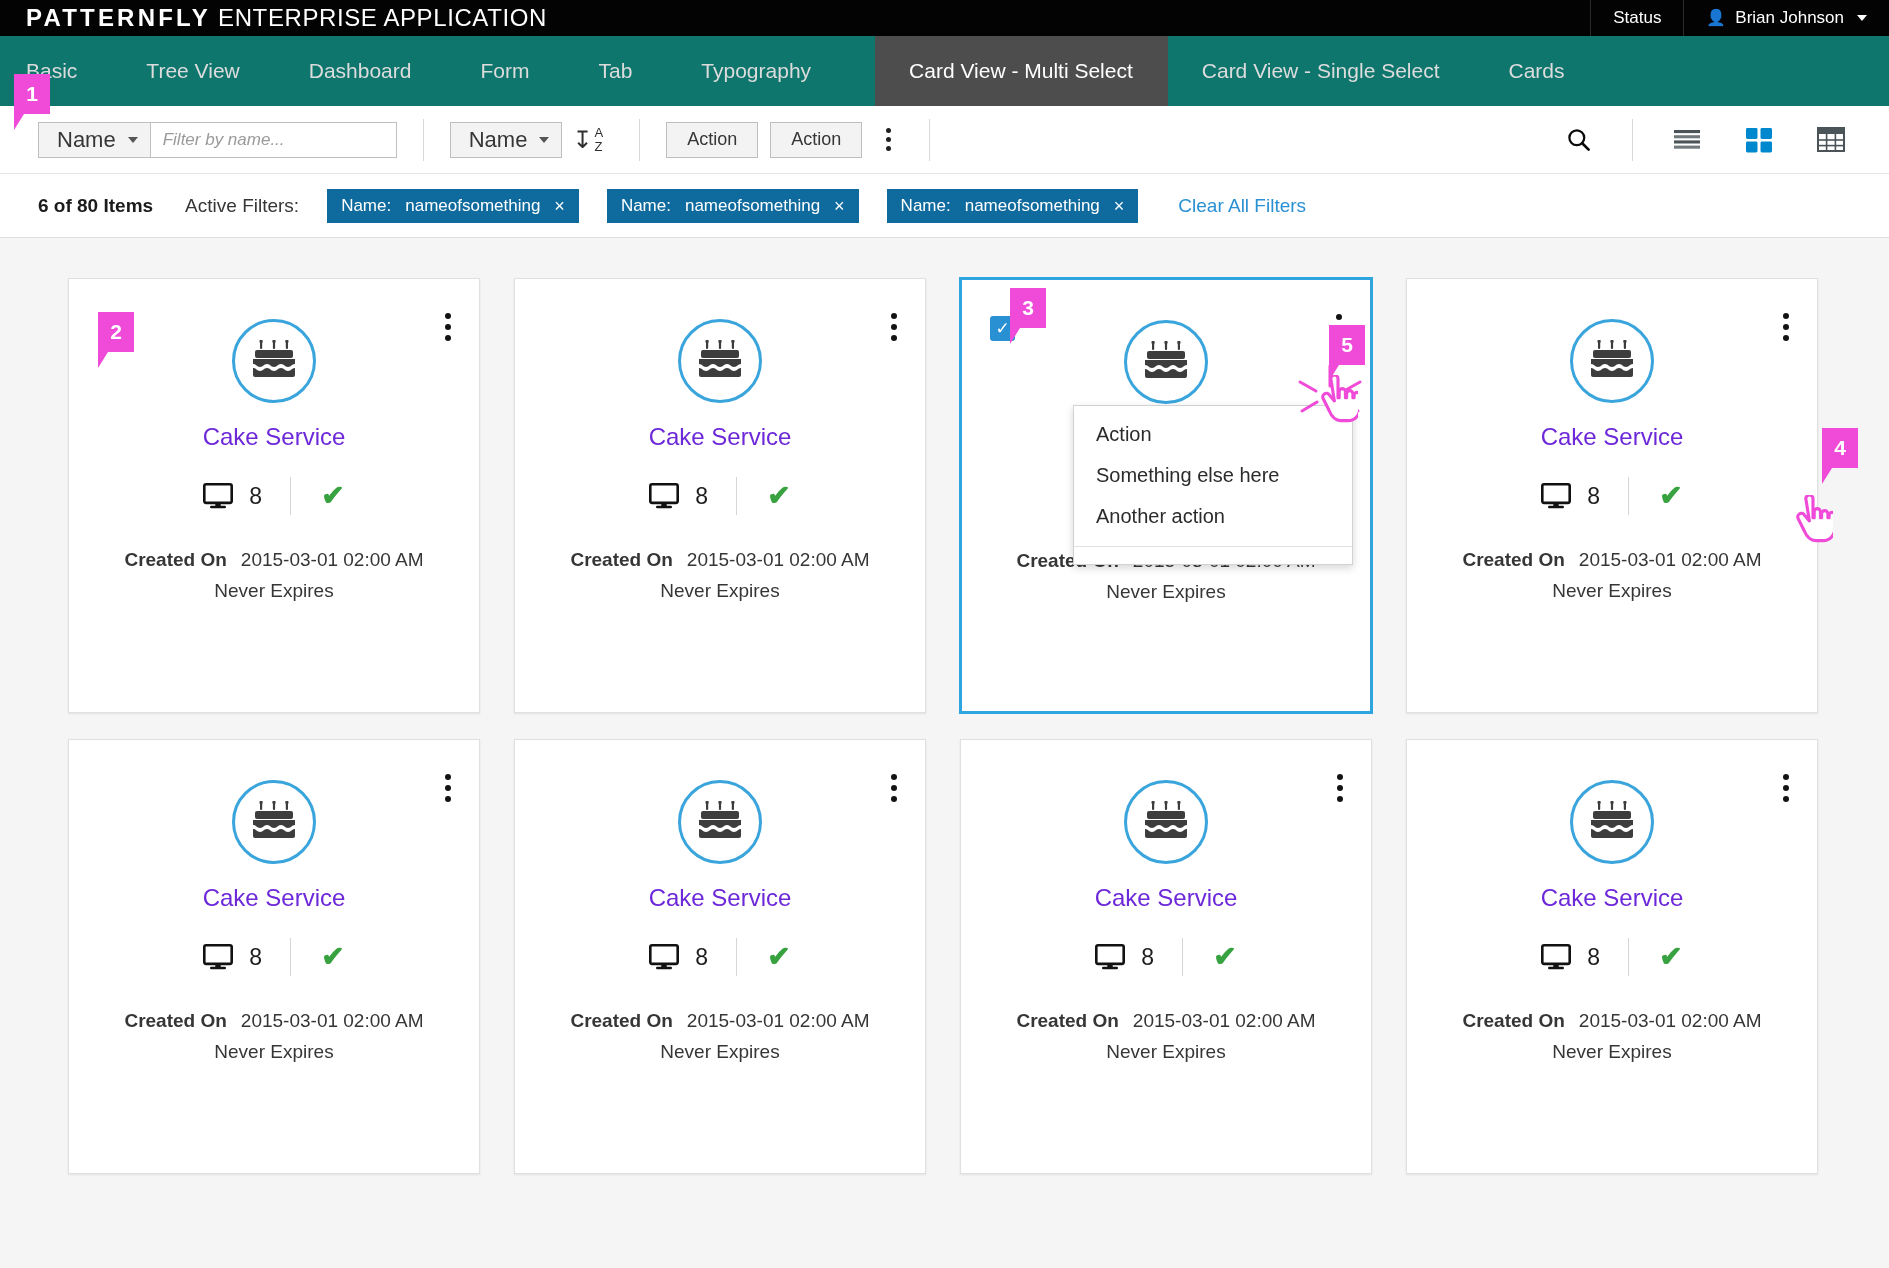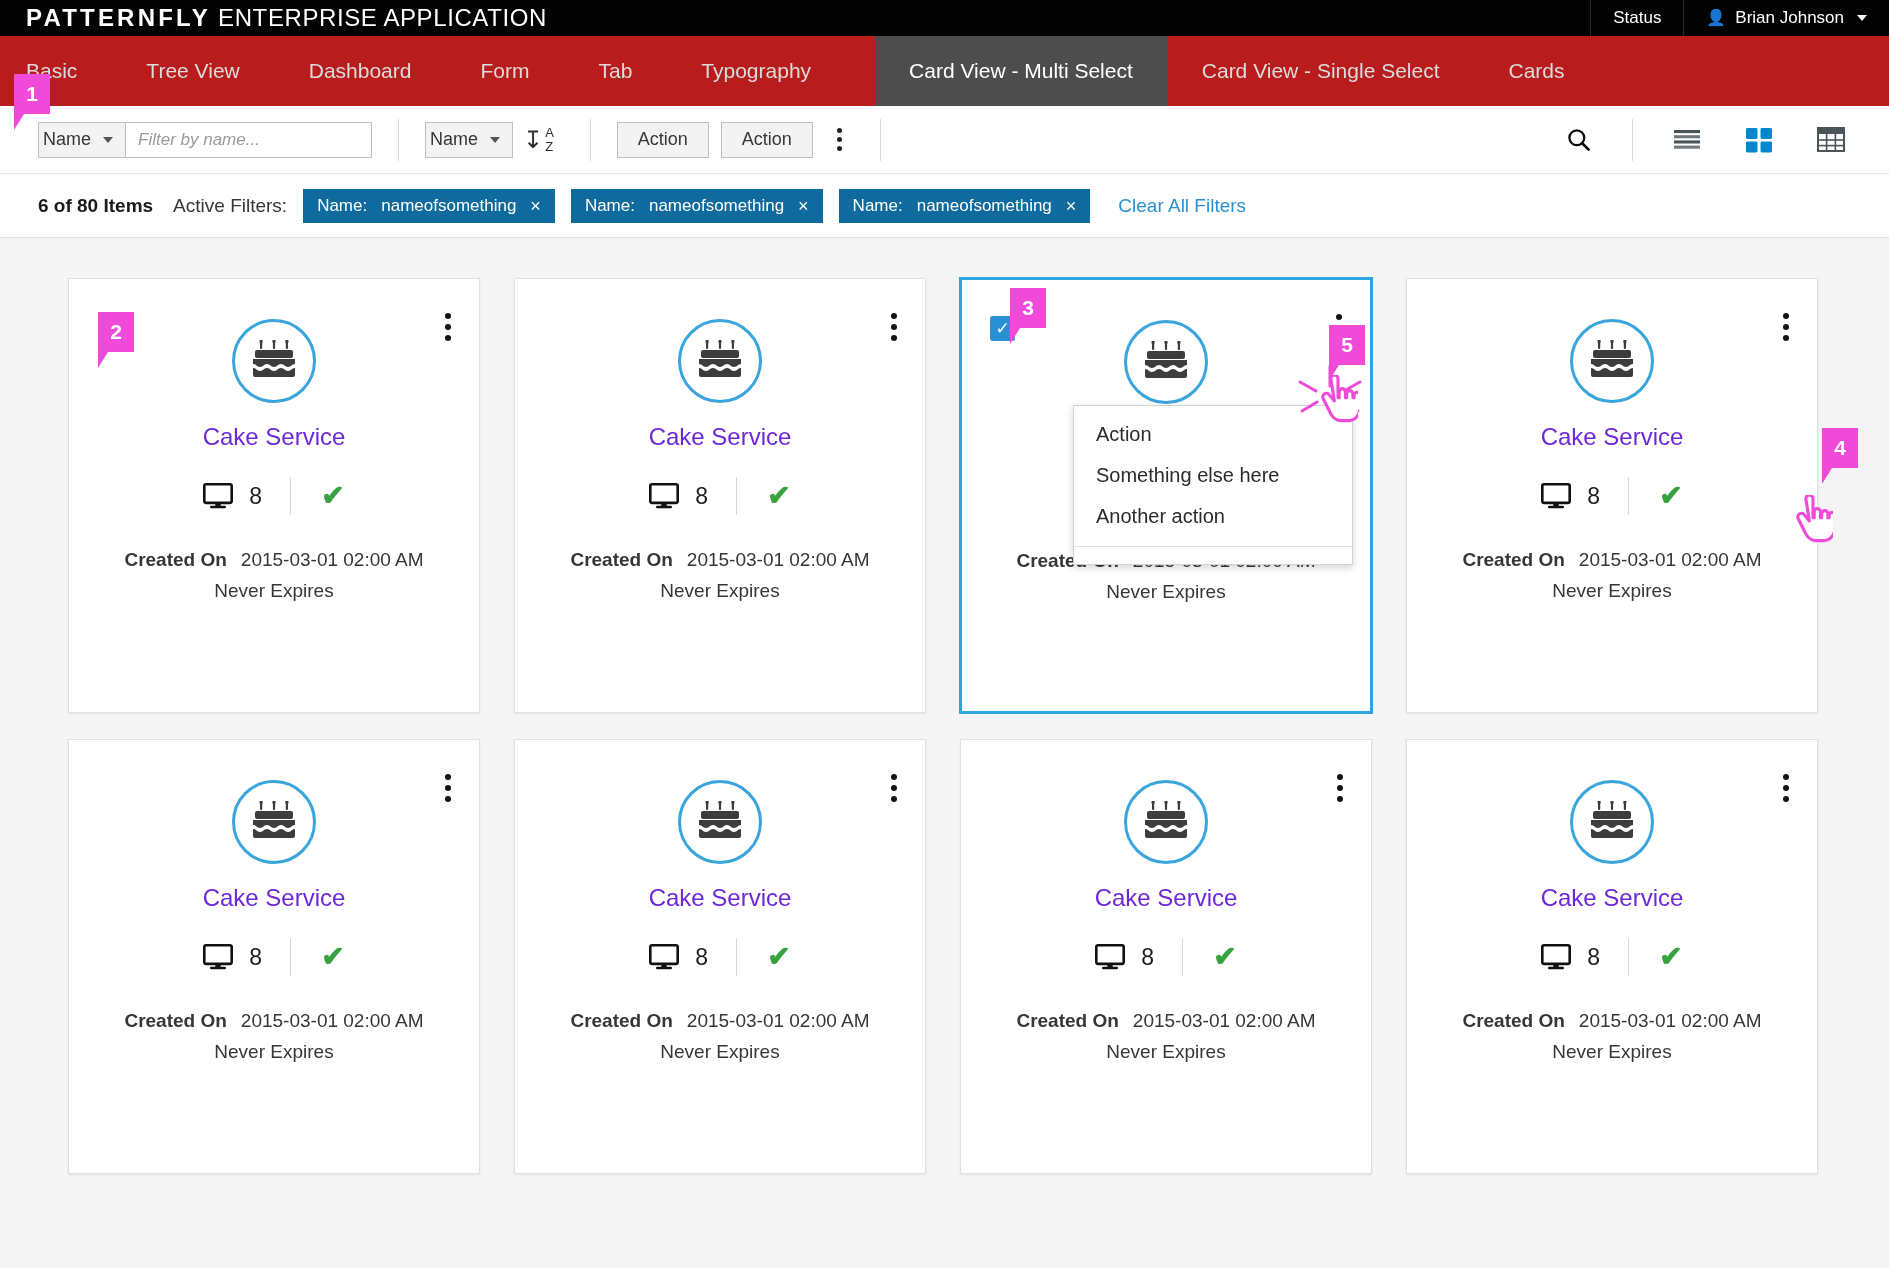--- a/index.html
+++ b/index.html
@@ -37,21 +37,21 @@
   }
   .user-glyph { font-size: 16px; line-height: 1; }
   .caret-down {
     width: 0; height: 0; border-left: 5px solid transparent;
     border-right: 5px solid transparent; border-top: 6px solid #ffffff;
     margin-left: 4px;
   }
 
   
   .navbar {
-    height: 70px; background: #b91c1c;
+    height: 70px; background: #0f766e;
     display: flex; align-items: stretch;
     position: relative;
   }
   .nav-tab {
     display: flex; align-items: center; justify-content: center;
     padding: 0 34px;
     color: #dcdcdc; font-size: 21px;
     white-space: nowrap;
     border-right: 1px solid transparent;
   }
@@ -64,22 +64,22 @@
   .toolbar {
     height: 68px; background: #ffffff;
     display: flex; align-items: center;
     padding: 0 22px 0 38px;
     border-bottom: 1px solid #e4e4e4;
   }
   .input-group { display: flex; align-items: stretch; height: 36px; }
   .ig-btn {
     display: flex; align-items: center; gap: 12px;
     background: #f3f3f3; border: 1px solid #bfbfbf;
-    padding: 0 12px 0 4px;
-    font-size: 18px; color: #363636;
+    padding: 0 12px 0 18px;
+    font-size: 22px; color: #363636;
     white-space: nowrap;
   }
   .ig-field {
     border: 1px solid #bfbfbf; border-left: none;
     width: 246px; padding: 0 12px;
     display: flex; align-items: center;
     font-size: 17px; color: #9a9a9a; font-style: italic;
     background: #fff;
   }
   .chev {
@@ -104,21 +104,21 @@
   .kebab i { width: 5px; height: 5px; border-radius: 50%; background: #1f1f1f; display: block; }
   .tb-right { margin-left: auto; display: flex; align-items: center; gap: 0; }
   .icon-btn { padding: 0 22px; display: flex; align-items: center; justify-content: center; }
 
   
   .filterbar {
     height: 64px; background: #ffffff;
     display: flex; align-items: center;
     padding: 0 38px;
     border-bottom: 1px solid #e0e0e0;
-    gap: 16px;
+    gap: 28px;
   }
   .items-count { font-size: 19px; font-weight: 700; color: #1b1b1b; white-space: nowrap; }
   .active-label { font-size: 19px; color: #363636; white-space: nowrap; margin-left: 4px; }
   .chip {
     display: flex; align-items: center; gap: 14px;
     background: #0f6a9e; color: #ffffff;
     font-size: 17px; height: 34px;
     padding: 0 14px;
     white-space: nowrap;
   }

